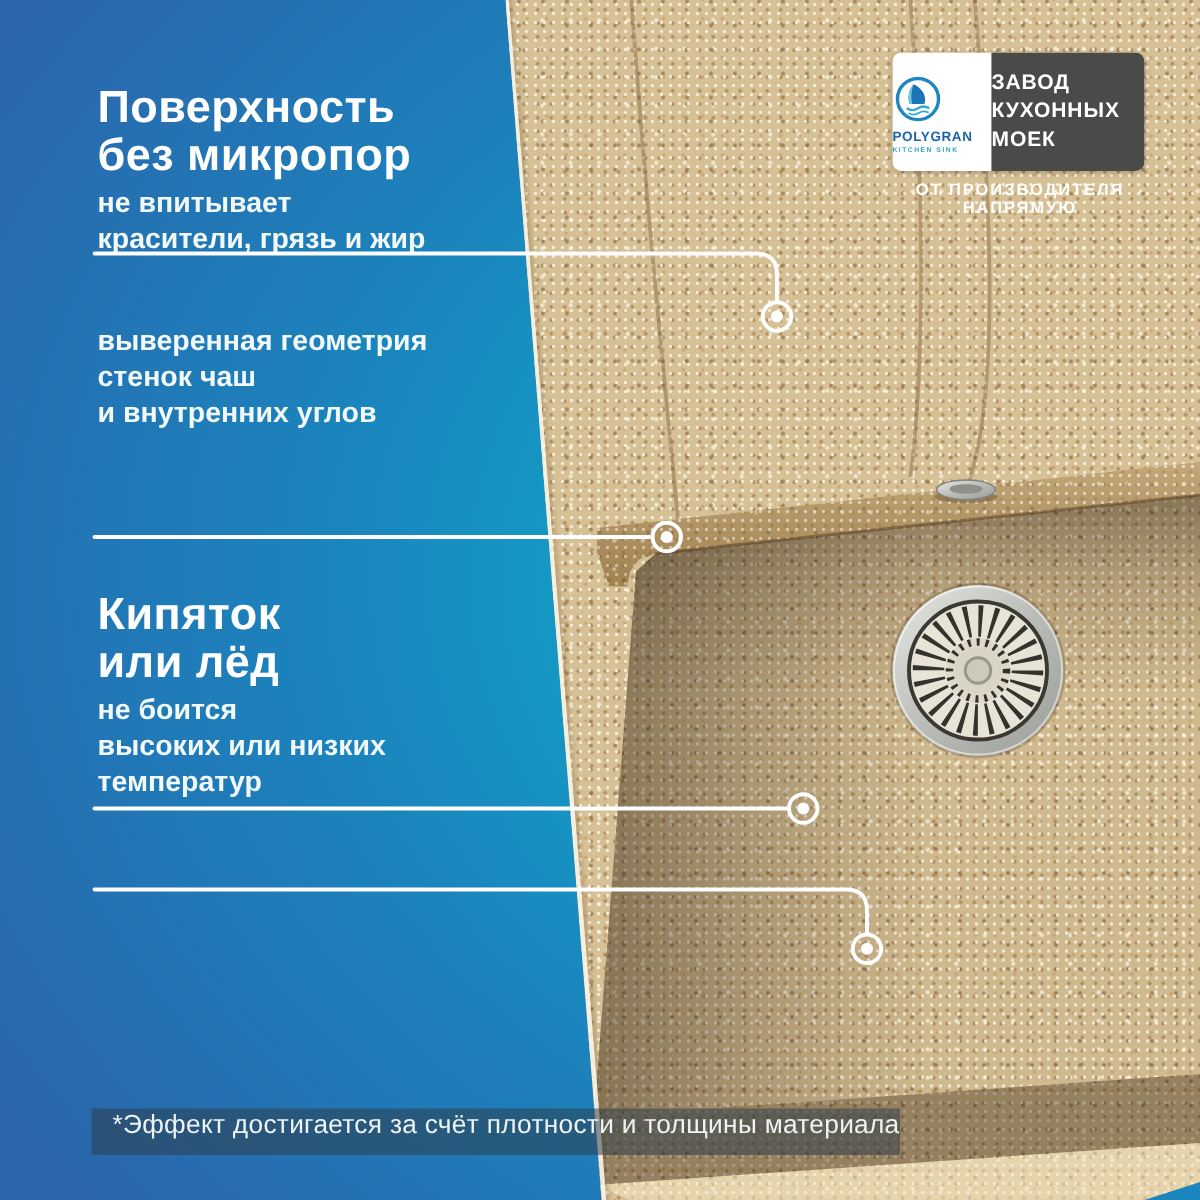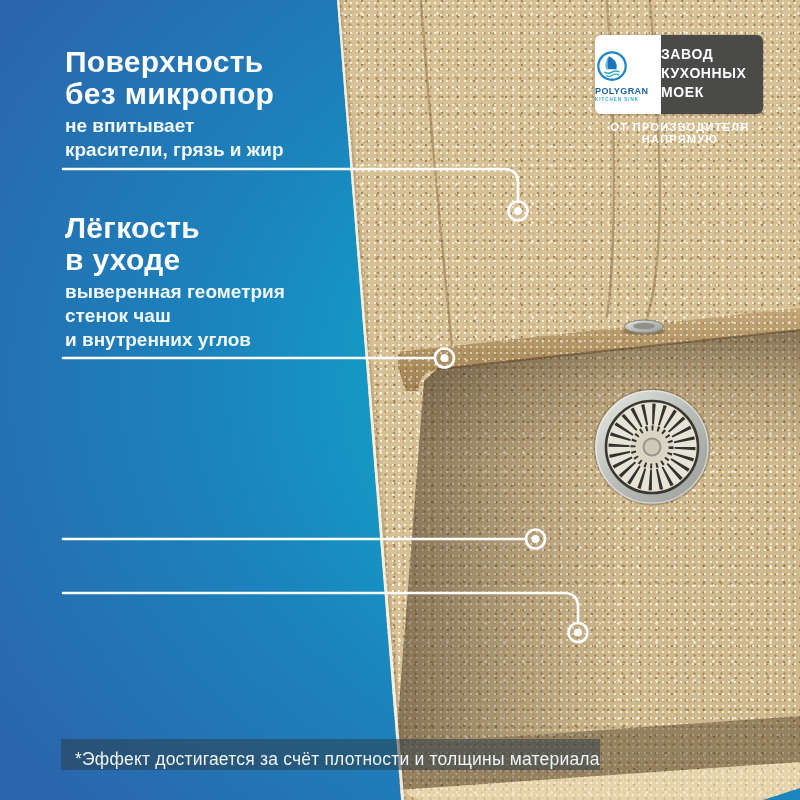--- a/index.html
+++ b/index.html
@@ -65,34 +65,34 @@
     box-shadow:2px 0 3px rgba(120,90,50,.35);
     transform:rotate(-4.65deg);transform-origin:0 0;
   }
   .photo-svg{position:absolute;inset:0;}
   
   .callouts{position:absolute;inset:0;z-index:20;pointer-events:none;}
   
   .feature{position:absolute;left:65px;color:#fff;z-index:10;}
   .feature .title{font-size:30px;line-height:32px;font-weight:800;letter-spacing:.3px;white-space:pre-line;}
   .feature .desc{font-size:19px;line-height:24px;font-weight:700;margin-top:4px;white-space:pre-line;color:#f2f9fb;}
-  .f1{top:46px;} .f2{top:212px;} .f3{top:394px;} .f4{top:597px;}
+  .f1{top:56px;} .f2{top:212px;} .f3{top:394px;} .f4{top:597px;}
   
   .badge{position:absolute;left:595px;top:35px;width:168px;height:79px;display:flex;z-index:30;
          border-radius:6px;overflow:hidden;box-shadow:0 1px 4px rgba(0,0,0,.18);}
   .badge-white{width:66px;background:#ffffff;display:flex;flex-direction:column;align-items:flex-start;justify-content:center;padding-top:2px;}
   .badge-name{font-size:9px;font-weight:800;letter-spacing:.4px;color:#1c64a8;margin-top:2px;}
   .badge-name-sub{font-size:4.5px;font-weight:700;letter-spacing:1px;color:#2fa9cf;margin-top:1px;}
   .badge-dark{flex:1;background:#4a4a49;color:#fff;font-size:14px;line-height:19px;font-weight:700;
               letter-spacing:.6px;padding:10px 6px 0 0;white-space:pre-line;}
   .tagline{position:absolute;left:577px;top:121px;width:206px;text-align:center;z-index:30;
            font-size:11px;font-weight:700;letter-spacing:1.3px;color:#ffffff;}
   
   .footnote-bar{position:absolute;left:61px;top:739px;width:539px;height:31px;z-index:25;
-                background:rgba(44,62,72,.52);display:flex;align-items:flex-end;padding-left:14px;box-sizing:border-box;}
+                background:rgba(44,62,72,.52);display:flex;align-items:flex-start;padding-left:14px;box-sizing:border-box;}
   .footnote-text{font-size:17.5px;letter-spacing:.2px;color:#eef3f4;}
 </style>
 </head>
 <body>
 
 <div class="canvas">
 
   <div class="photo">
     <div class="granite"></div>
     <div class="rim"></div>
@@ -153,25 +153,30 @@
     </g>
   </svg>
 
   <div class="feature f1">
     <div class="title">Поверхность
 без микропор</div>
     <div class="desc">не впитывает
 красители, грязь и жир</div>
   </div>
   <div class="feature f2">
-    <div class="title">Лёгкость
-в уходе</div>
     <div class="desc">выверенная геометрия
 стенок чаш
 и внутренних углов</div>
+  </div>
+  <div class="feature f3">
+    <div class="title">Кипяток
+или лёд</div>
+    <div class="desc">не боится
+высоких или низких
+температур</div>
   </div>
 
   <div class="badge">
     <div class="badge-white">
       <svg width="34" height="34" viewBox="0 0 36 36">
         <circle cx="18" cy="17" r="14.5" fill="#fff" stroke="#1f86c2" stroke-width="2.4"></circle>
         <path d="M15 6.5 C 21 9.5 24.5 15 22.5 20.5 L 12 20.5 C 10.5 15.5 11.5 10 15 6.5 Z" fill="#1b74b6"></path>
         <path d="M15 6.5 C 13 11 13 16 14 20.5 L 12 20.5 C 10.5 15.5 11.5 10 15 6.5 Z" fill="#6ec6e2"></path>
         <path d="M10 23.5 Q 14 26 18 23.5 T 26 23.5" stroke="#2fa9cf" stroke-width="1.6" fill="none"></path>
         <path d="M11.5 27 Q 15 29 18.5 26.8 T 25.5 26.6" stroke="#2fa9cf" stroke-width="1.3" fill="none"></path>

